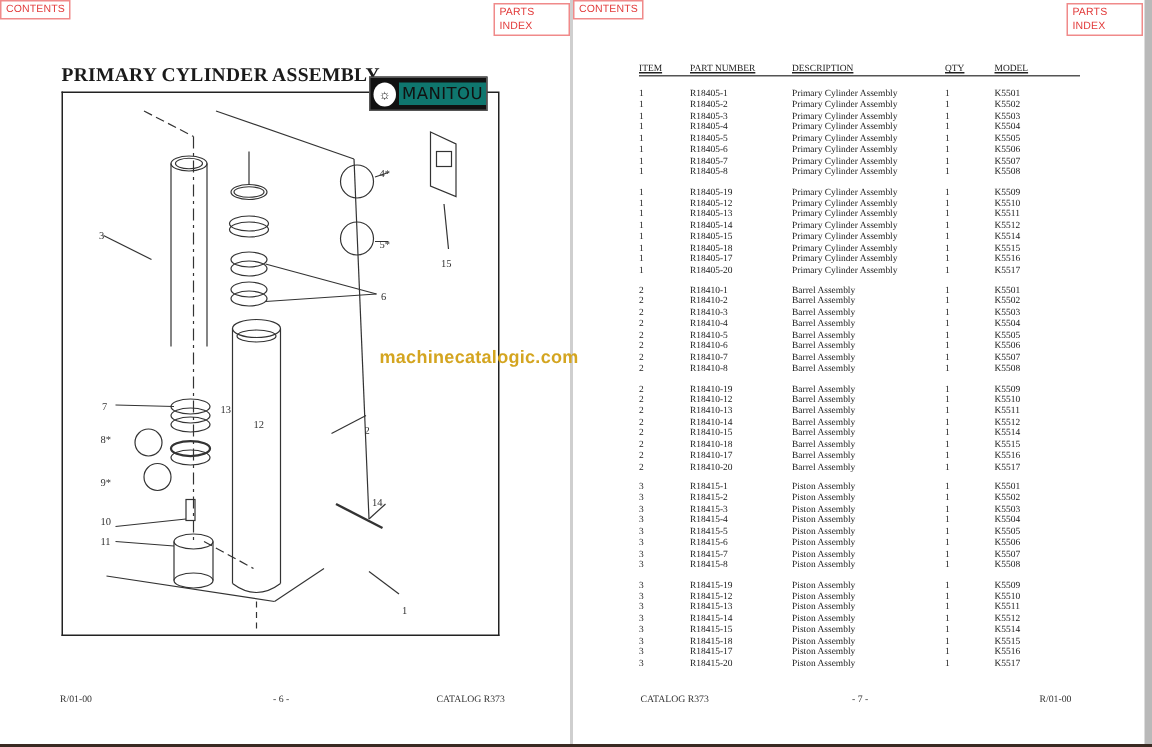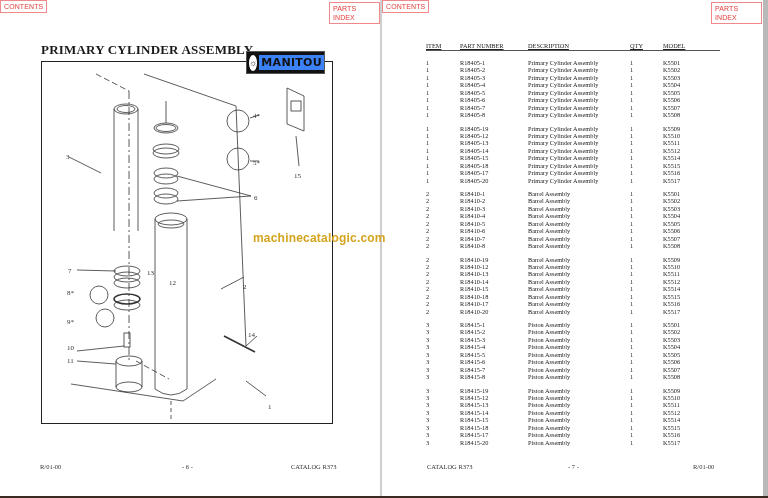--- a/index.html
+++ b/index.html
@@ -12,21 +12,21 @@
   .rscroll { position:absolute; left:763px; top:0; width:5px; height:496px; background:#b9b9b9; }
   .bottom-strip { position:absolute; left:0; top:496px; width:768px; height:2px; background:#3a2a22; }
   .navbtn { position:absolute; font-family:"Liberation Sans","DejaVu Sans",sans-serif; font-size:7px;
             color:#e23b3b; border:1px solid #f08a8a; background:#fff; padding:1px 3px; line-height:9px; letter-spacing:0.1px; cursor:pointer;}
   .title { position:absolute; left:41px; top:42px; font-size:13px; font-weight:bold; letter-spacing:0.2px; color:#1a1a1a; }
   .diagram-box { position:absolute; left:41px; top:61px; width:290px; height:362px; border:1.5px solid #222; border-top:none; }
   .box-top-left { position:absolute; left:41px; top:61px; width:205px; height:0; border-top:1.5px solid #222; }
   .box-top-right { position:absolute; left:323px; top:61px; width:9px; height:0; border-top:1.5px solid #222; }
   .logo { position:absolute; left:246px; top:51px; width:77px; height:21px; background:#111; border:1px solid #555; display:flex; align-items:center; }
   .logo .emblem { width:16px; height:16px; border-radius:50%; background:#fff; margin-left:2px; display:flex; align-items:center; justify-content:center; font-size:9px; color:#111; }
-  .logo .brand { font-family:"DejaVu Sans","Liberation Sans",sans-serif; font-weight:bold; font-size:11px; color:#111; background:#3b82f6; margin-left:2px; padding:0 2px; letter-spacing:0.3px; line-height:15px; }
+  .logo .brand { font-family:"DejaVu Sans","Liberation Sans",sans-serif; font-weight:normal; font-size:11px; color:#111; background:#0f766e; margin-left:2px; padding:0 2px; letter-spacing:0.3px; line-height:15px; }
   svg.drawing { position:absolute; left:41px; top:61px; }
   .callout { font-family:"Liberation Serif",serif; font-size:7px; fill:#333; }
   .footer { position:absolute; top:463px; font-size:6.5px; color:#333; }
   .table { position:absolute; left:426px; top:42px; width:294px; font-size:6.3px; color:#222; }
   .thead { display:flex; border-bottom:1px solid #555; padding-bottom:1px; }
   .th { text-decoration:underline; }
   .row { display:flex; height:7.45px; line-height:7.45px; white-space:nowrap; }
   .c-item { width:34px; }
   .c-pn { width:68px; }
   .c-desc { width:102px; }

